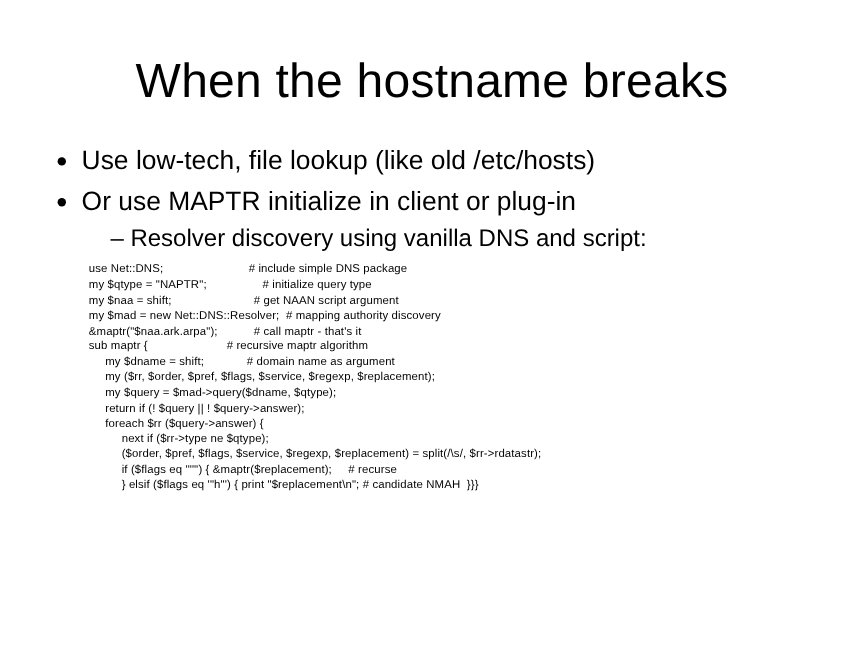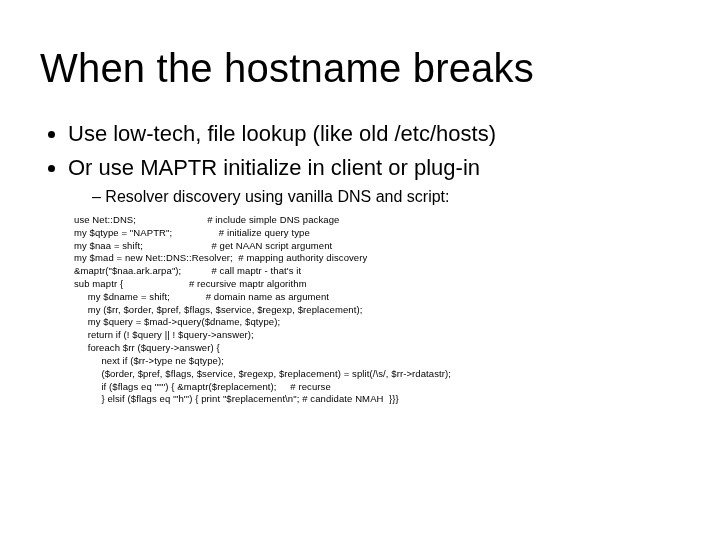--- a/index.html
+++ b/index.html
@@ -13,38 +13,39 @@
   }
   .slide {
     box-sizing: border-box;
     width: 720px;
     height: 540px;
     padding: 36px 40px 20px 40px;
   }
   .title {
     font-size: 40px;
     font-weight: 400;
+    text-align: center;
     margin: 10px 0 28px 0;
     letter-spacing: 0.2px;
   }
   ul.bullets {
     margin: 0;
     padding: 0 0 0 28px;
     list-style: disc;
     font-size: 22px;
     line-height: 1.35;
   }
   ul.bullets > li {
     margin: 4px 0;
   }
   ul.sub {
     list-style: none;
     padding: 4px 0 0 24px;
     margin: 0;
-    font-size: 16px;
+    font-size: 20px;
   }
   ul.sub > li::before {
     content: "– ";
   }
   .code {
     font-family: Arial, Helvetica, sans-serif;
     font-size: 9.5px;
     line-height: 1.35;
     white-space: pre;
     margin: 6px 0 0 34px;

